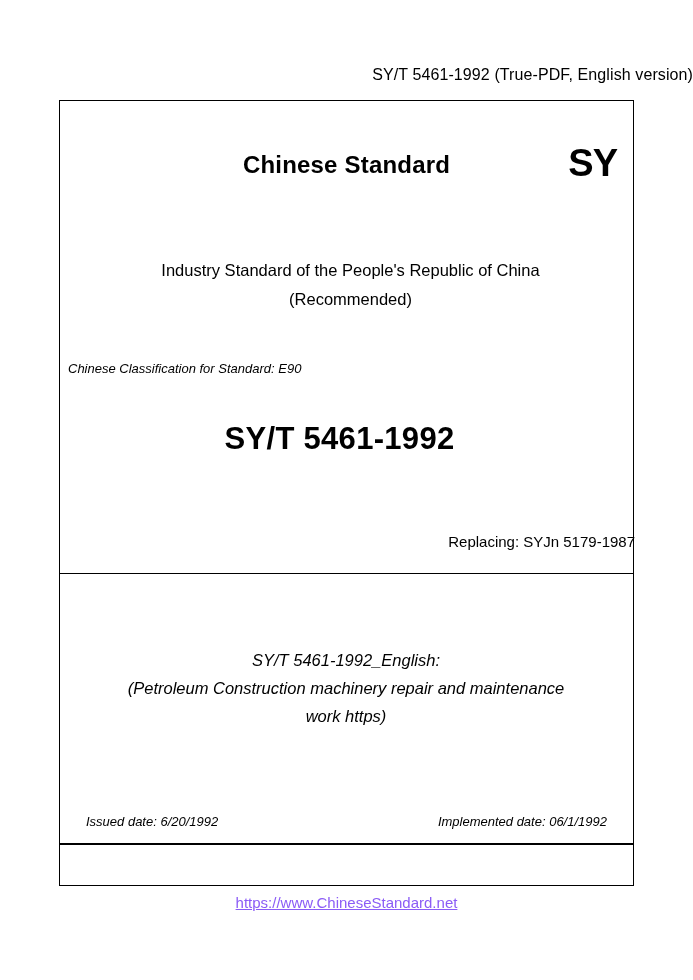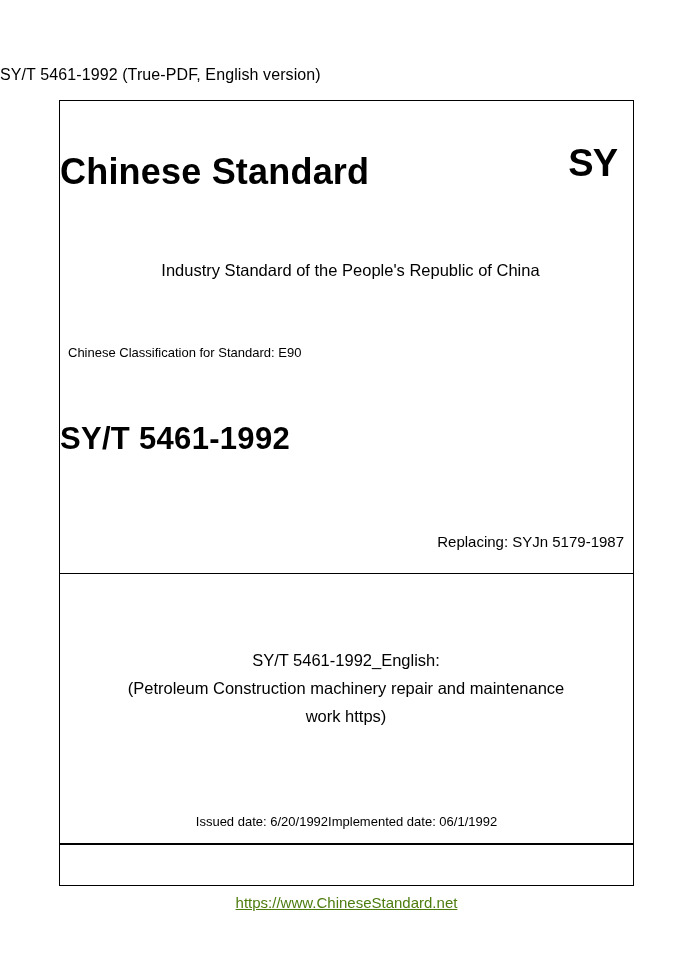--- a/index.html
+++ b/index.html
@@ -19,21 +19,21 @@
     width: 693px;
     height: 980px;
     position: relative;
     box-sizing: border-box;
   }
   .top-caption {
     position: absolute;
     top: 66px;
     left: 0;
     width: 693px;
-    text-align: left;
+    text-align: right;
     font-size: 16px;
     letter-spacing: 0.1px;
   }
   .doc-frame {
     position: absolute;
     left: 59px;
     top: 100px;
     width: 575px;
     height: 786px;
     border: 1.5px solid #000;
@@ -50,22 +50,22 @@
     top: 50px;
     left: 0;
     width: 100%;
     height: 50px;
   }
   .main-title {
     position: absolute;
     left: 0;
     top: 0;
     width: 100%;
-    text-align: left;
-    font-size: 36px;
+    text-align: center;
+    font-size: 24px;
     font-weight: bold;
     letter-spacing: 0.2px;
   }
   .sy-logo {
     position: absolute;
     right: 16px;
     top: -9px;
     font-size: 38px;
     font-weight: bold;
     letter-spacing: -1px;
@@ -75,108 +75,111 @@
     position: absolute;
     top: 155px;
     left: 4px;
     width: 100%;
     text-align: center;
     font-size: 16.5px;
     line-height: 29px;
   }
   .classification {
     position: absolute;
-    top: 244px;
+    top: 260px;
     left: 8px;
     font-size: 13px;
+    font-style: italic;
   }
   .std-number {
     position: absolute;
     top: 320px;
     left: 0;
     width: 100%;
-    text-align: left;
+    text-align: center;
     padding-right: 14px;
     box-sizing: border-box;
     font-size: 31px;
     font-weight: bold;
     letter-spacing: 0.3px;
   }
   .replacing {
     position: absolute;
     top: 432px;
-    left: 5px;
+    left: 16px;
     width: 100%;
     text-align: right;
     padding-right: 14px;
     box-sizing: border-box;
     font-size: 15px;
   }
   .lower-block {
     position: relative;
     height: 270px;
     border-bottom: 1.5px solid #000;
     box-sizing: border-box;
+    font-style: italic;
   }
   .english-title {
     position: absolute;
     top: 72px;
     left: 12px;
     width: 548px;
     text-align: center;
     font-size: 16.5px;
     line-height: 28px;
   }
   .dates {
     position: absolute;
     bottom: 14px;
     left: 0;
     width: 100%;
     box-sizing: border-box;
     padding: 0 26px;
     display: flex;
-    justify-content: center;
+    justify-content: space-between;
     font-size: 13px;
   }
   .bottom-bar {
     height: 40px;
     border-top: 1.5px solid #000;
     box-sizing: border-box;
     background: #ffffff;
   }
   .footer-link {
     position: absolute;
     top: 894px;
     left: 0;
     width: 693px;
     text-align: center;
     font-size: 15px;
   }
   .footer-link a {
-    color: #4d7c0f;
+    color: #8b5cf6;
   }
 </style>
 </head>
 <body>
 
 <div class="page">
 
   <div class="top-caption">SY/T 5461-1992 (True-PDF, English version)</div>
 
   <div class="doc-frame">
 
     <div class="upper-block">
 
       <div class="title-row">
         <div class="main-title">Chinese Standard</div>
         <div class="sy-logo">SY</div>
       </div>
 
       <div class="subtitle">
         <div>Industry Standard of the People's Republic of China</div>
+        <div>(Recommended)</div>
       </div>
 
       <div class="classification">Chinese Classification for Standard: E90</div>
 
       <div class="std-number">SY/T 5461-1992</div>
 
       <div class="replacing">Replacing: SYJn 5179-1987</div>
 
     </div>
 

